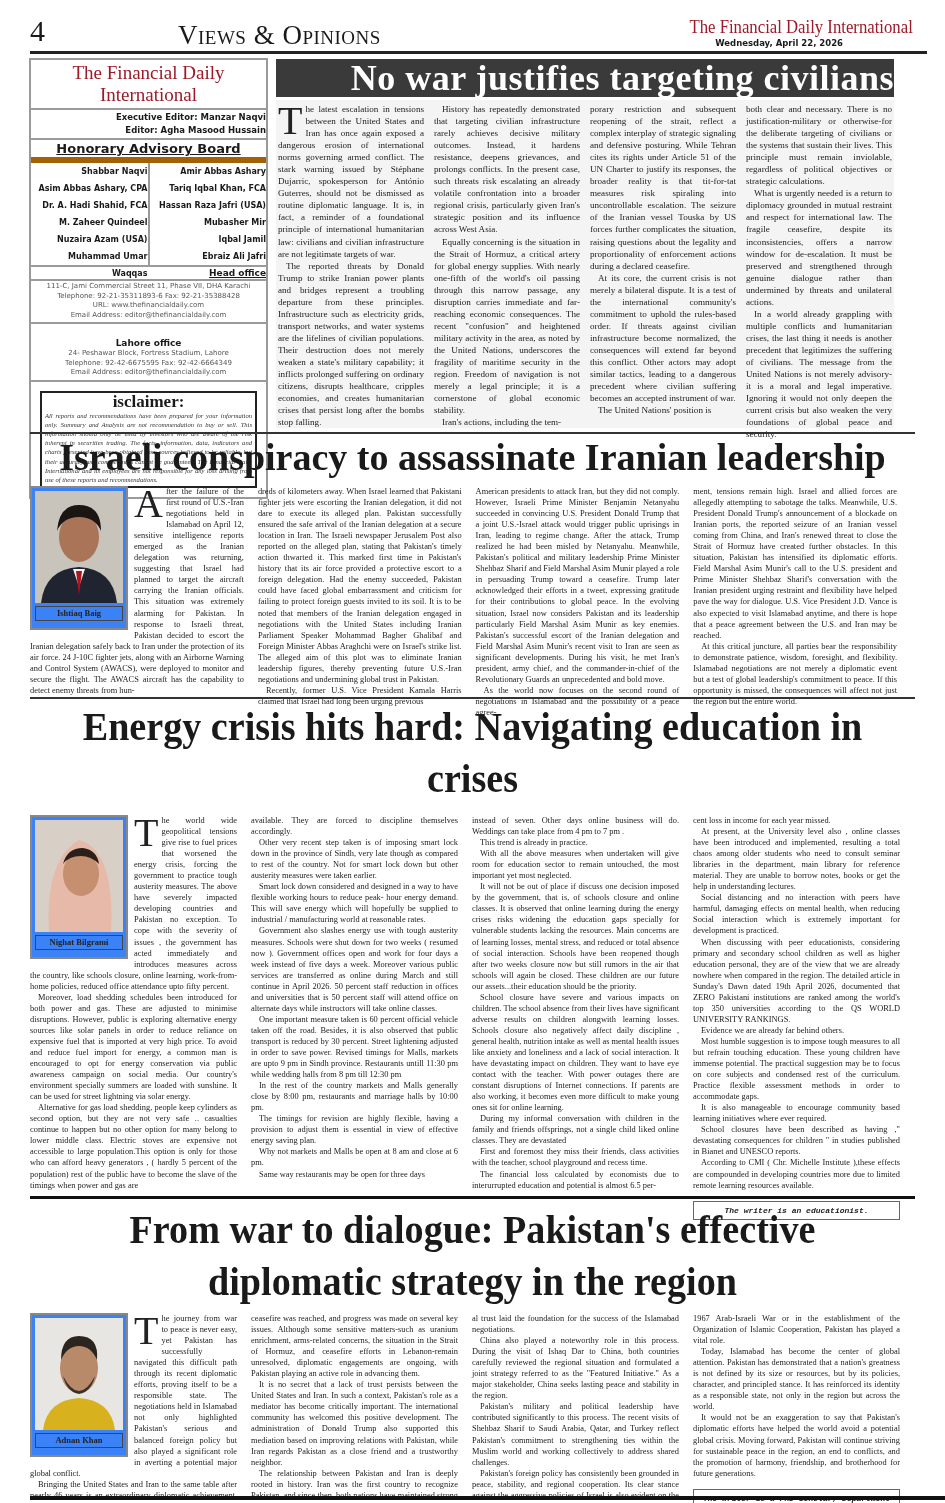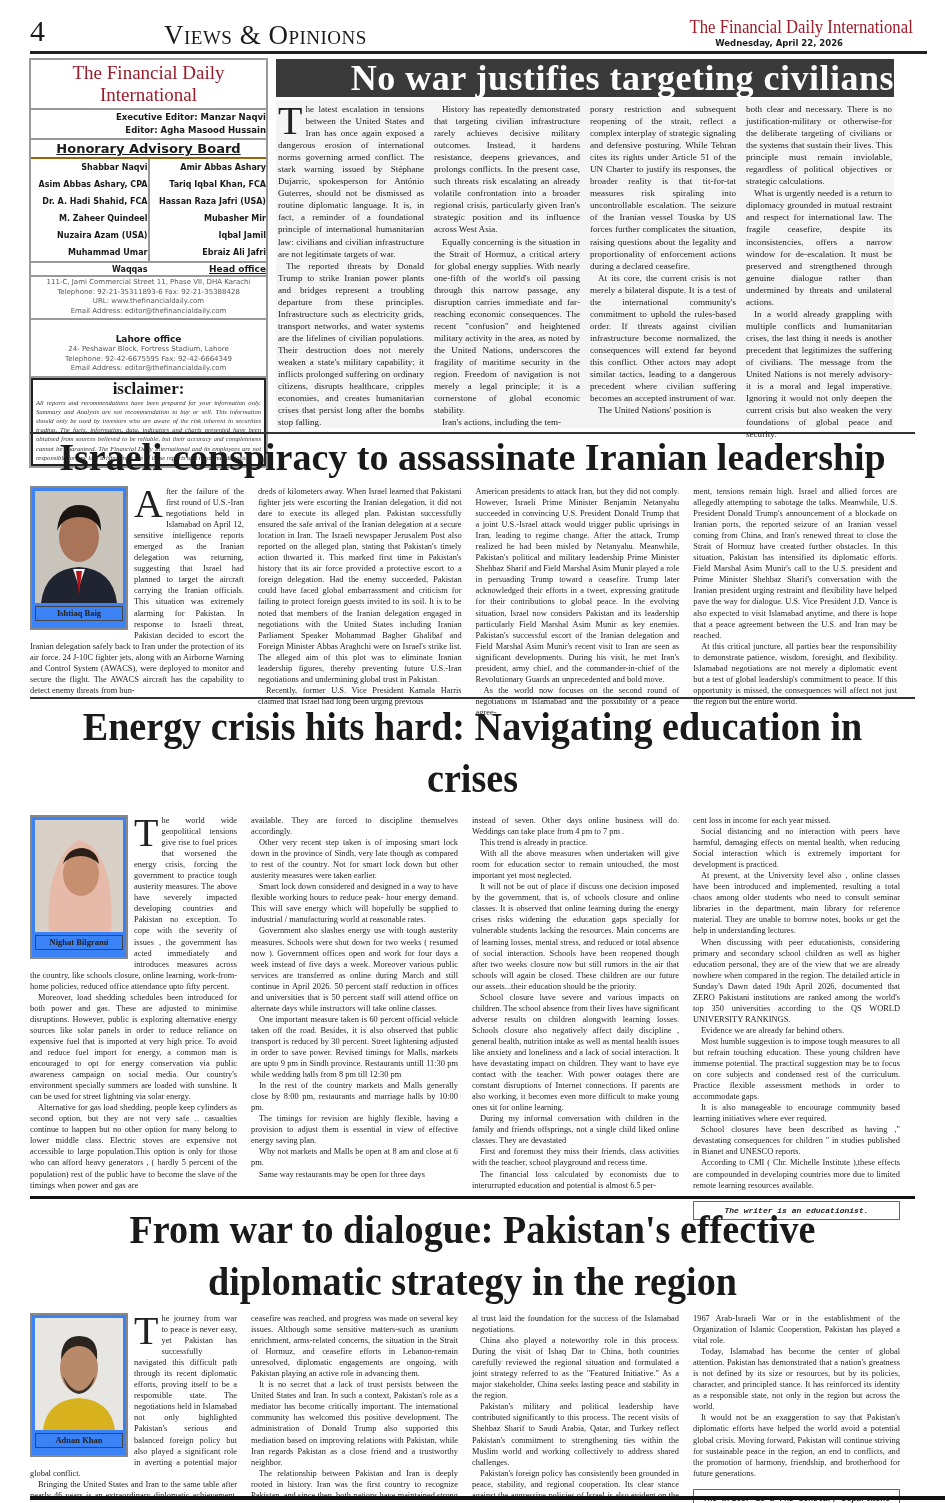--- a/index.html
+++ b/index.html
@@ -1,36 +1,36 @@
 <!DOCTYPE html>
 <html><head>
 <meta charset="utf-8">
 <style>
 *{box-sizing:border-box;margin:0;padding:0}
 html,body{width:945px;height:1503px;background:#fff;overflow:hidden}
 body{font-family:"Liberation Serif",serif;color:#1a1a1a;position:relative}
 .abs{position:absolute}
 .pgnum{left:30px;top:14px;font-size:30px;font-family:"Liberation Serif",serif}
-.section{left:164px;top:20px;font-size:27px;letter-spacing:0.5px;font-variant:small-caps;font-family:"Liberation Serif",serif}
+.section{left:178px;top:20px;font-size:27px;letter-spacing:0.5px;font-variant:small-caps;font-family:"Liberation Serif",serif}
 .mast-right{right:32px;top:16px;text-align:right}
 .mast-right .t{color:#9b1b2a;font-size:19px;font-family:"Liberation Serif",serif;font-stretch:condensed;transform:scaleX(.88);transform-origin:right}
 .mast-right .d{font-size:8.5px;font-weight:bold;font-family:"DejaVu Sans",sans-serif;margin-top:0;padding-right:70px}
 .rule-top{left:30px;top:51px;width:897px;height:3px;background:#222}
 .sidebar{left:29px;top:58px;width:239px;border:2px solid #9a9a9a;font-family:"DejaVu Sans",sans-serif}
 .sb-title{color:#9b1b2a;font-family:"Liberation Serif",serif;font-size:19px;text-align:center;border-bottom:2px solid #9a9a9a;padding:2px 0}
 .sb-ed{font-size:8.5px;font-weight:bold;text-align:right;line-height:13px;padding:1px 0;border-bottom:2px solid #9a9a9a}
-.sb-hab{font-size:13px;font-weight:bold;text-align:center;text-decoration:underline;border-bottom:2px solid #a16207;padding:1px 0}
+.sb-hab{font-size:13px;font-weight:bold;text-align:center;text-decoration:underline;border-bottom:6px solid #a16207;padding:1px 0}
 .sb-board{display:flex;border-bottom:2px solid #9a9a9a}
 .sb-col{flex:1;font-size:8px;font-weight:bold;text-align:right}
 .sb-col:first-child{border-right:2px solid #9a9a9a}
 .sb-col div{height:17px;line-height:17px}
 .sb-hdr{font-size:9px;font-weight:bold;text-decoration:underline;text-align:right;border-bottom:2px solid #9a9a9a;padding:1px 0}
 .sb-addr{font-size:7px;text-align:center;color:#555;line-height:9.5px;padding:1px 0 2px;border-bottom:2px solid #9a9a9a}
 .sb-lh{font-size:9px;font-weight:bold;text-align:center;padding-top:14px}
-.sb-disc{border:2px solid #222;margin:0;padding:0 3px 2px}
+.sb-disc{border:2px solid #222;margin:9px;padding:0 3px 2px}
 .sb-disc h3{font-family:"Liberation Serif",serif;font-size:17px;text-align:center;line-height:18px}
 .sb-disc p{font-family:"Liberation Serif",serif;font-style:italic;font-size:6.6px;line-height:9.2px;text-align:justify;color:#333}
 .hl1{left:276px;top:59px;width:618px;height:38px;background:#3a3a3a;color:#fff;font-weight:bold;font-size:36px;line-height:38px;text-align:right;font-family:"Liberation Serif",serif;letter-spacing:.5px;white-space:nowrap}
 .cols{display:flex;gap:10px}
 .col{flex:1;text-align:justify;font-size:9.1px;line-height:12.05px;color:#222;font-family:"Liberation Serif",serif;hyphens:auto}
 .col p{text-indent:8px}
 .col p.first{text-indent:0}
 .drop{float:left;font-size:40px;line-height:32px;margin:2px 3px 0 0;font-family:"Liberation Serif",serif}
 .a1{left:276px;top:100px;width:618px;height:328px;background:#f4f4f4;padding:0 2px}
 .rule{height:2px;background:#333}
@@ -195,22 +195,22 @@
       <p>This trend is already in practice.</p>
       <p>With all the above measures when undertaken will give room for education sector to remain untouched, the most important yet most neglected.</p>
       <p>It will not be out of place if discuss one decision imposed by the government, that is, of schools closure and online classes. It is observed that online learning during the energy crises risks widening the education gaps specially for vulnerable students lacking the resources. Main concerns are of learning losses, mental stress, and reduced or total absence of social interaction. Schools have been reopened though after two weeks closure now but still rumors in the air that schools will again be closed. These children are our future our assets...their education should be the priority.</p>
       <p>School closure have severe and various impacts on children. The school absence from their lives have significant adverse results on children alongwith learning losses. Schools closure also negatively affect daily discipline , general health, nutrition intake as well as mental health issues like anxiety and loneliness and a lack of social interaction. It have devastating impact on children. They want to have eye contact with the teacher. With power outages there are constant disruptions of Internet connections. If parents are also working, it becomes even more difficult to make young ones sit for online learning.</p>
       <p>During my informal conversation with children in the family and friends offsprings, not a single child liked online classes. They are devastated</p>
       <p>First and foremost they miss their friends, class activities with the teacher, school playground and recess time.</p>
       <p>The financial loss calculated by economists due to interurrupted education and potential is almost 6.5 per-</p>
     </div>
     <div class="col body-s">
       <p class="first">cent loss in income for each year missed.</p>
+      <p>At present, at the University level also , online classes have been introduced and implemented, resulting a total chaos among older students who need to consult seminar libraries in the department, main library for reference material. They are unable to borrow notes, books or get the help in understanding lectures.</p>
       <p>Social distancing and no interaction with peers have harmful, damaging effects on mental health, when reducing Social interaction which is extremely important for development is practiced.</p>
-      <p>At present, at the University level also , online classes have been introduced and implemented, resulting a total chaos among older students who need to consult seminar libraries in the department, main library for reference material. They are unable to borrow notes, books or get the help in understanding lectures.</p>
       <p>When discussing with peer educationists, considering primary and secondary school children as well as higher education personal, they are of the view that we are already nowhere when compared in the region. The detailed article in Sunday's Dawn dated 19th April 2026, documented that ZERO Pakistani institutions are ranked among the world's top 350 universities according to the QS WORLD UNIVERSITY RANKINGS.</p>
       <p>Evidence we are already far behind others.</p>
       <p>Most humble suggestion is to impose tough measures to all but refrain touching education. These young children have immense potential. The practical suggestion may be to focus on core subjects and condensed rest of the curriculum. Practice flexible assessment methods in order to accommodate gaps.</p>
       <p>It is also manageable to encourage community based learning initiatives where ever required.</p>
       <p>School closures have been described as having ," devastating consequences for children " in studies published in Bianet and UNESCO reports.</p>
       <p>According to CMI ( Chr. Michelle Institute ),these effects are compounded in developing countries more due to limited remote learning resources available.</p>
       <div class="writer">The writer is an educationist.</div>
     </div>
   </div>
 </div>

